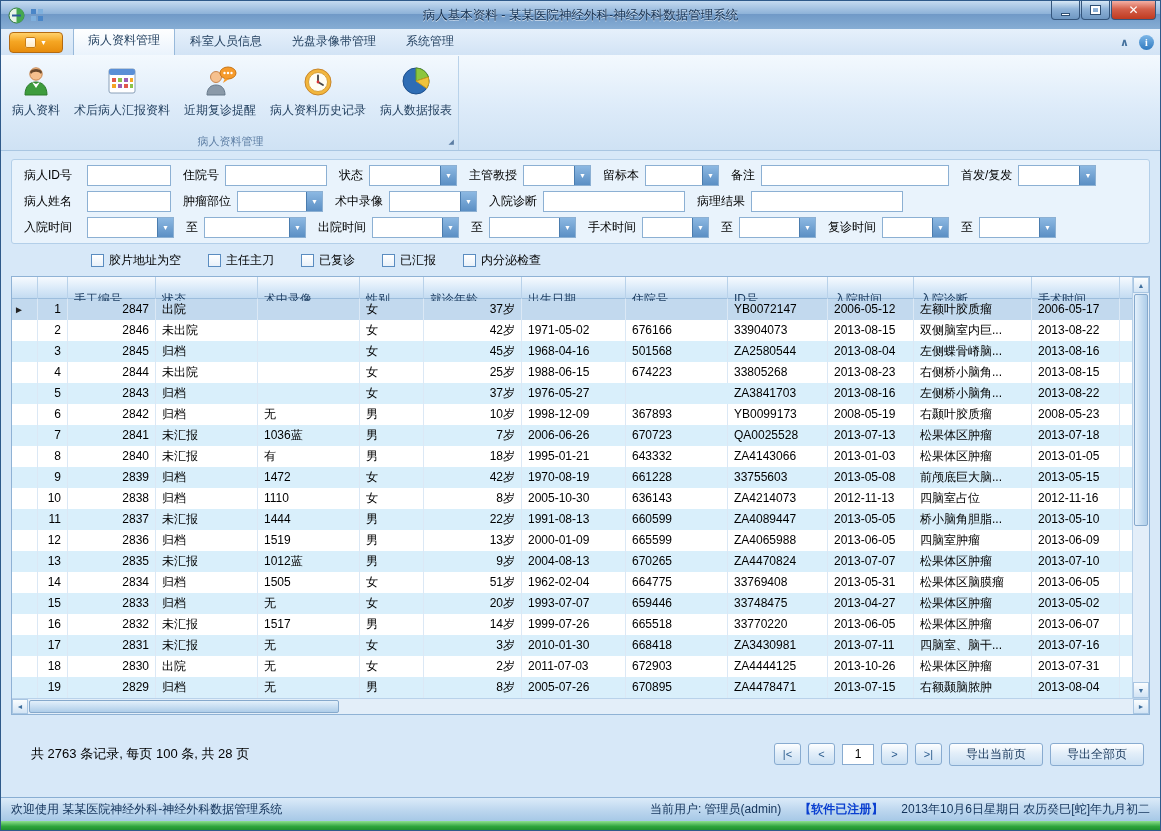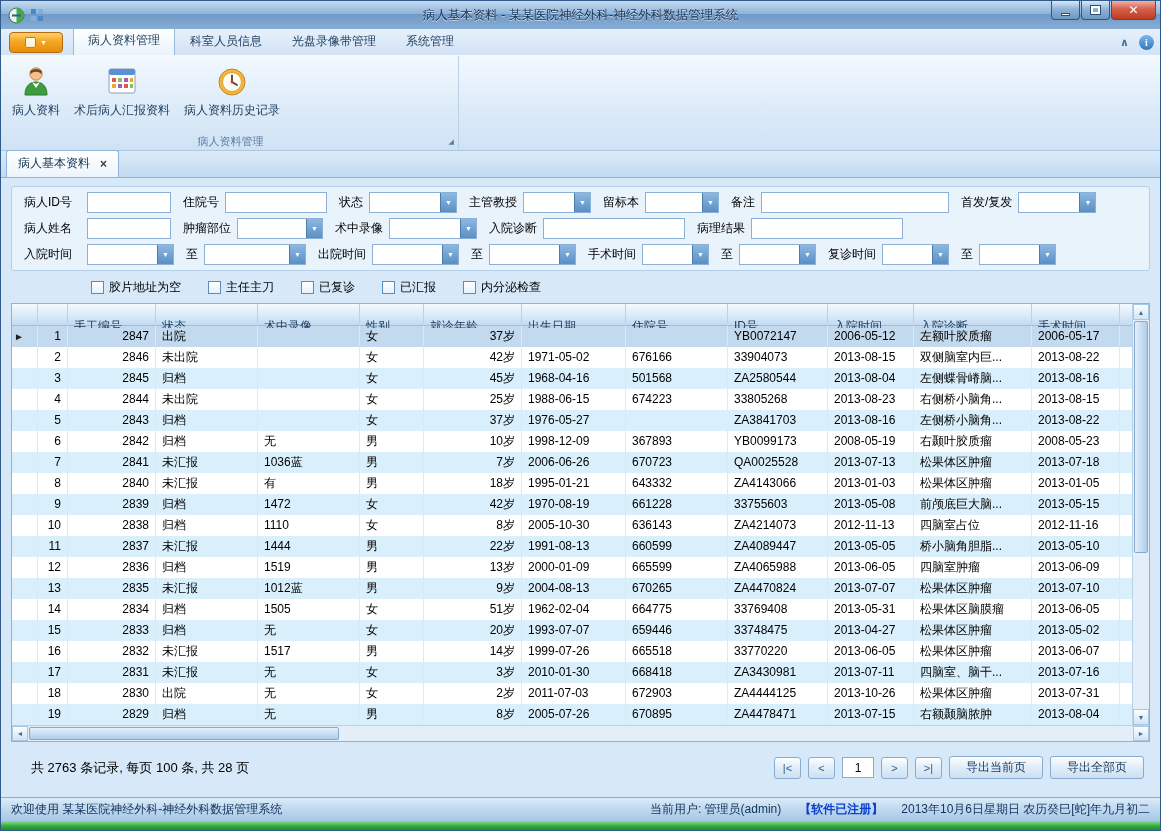--- a/index.html
+++ b/index.html
@@ -208,40 +208,58 @@
                 <rect x="13" y="20" width="4" height="4" fill="#9c5fb5"></rect>
                 <rect x="19" y="20" width="4" height="4" fill="#e2574c"></rect>
                 <rect x="25" y="20" width="3" height="4" fill="#8bc34a"></rect>
               </svg>
             </div>
             <div class="rlabel">术后病人汇报资料</div>
           </div>
           <div class="rbtn">
             <div class="ricon">
               <svg width="34" height="34" viewBox="0 0 34 34">
+                <path d="M4 31c0-7 4-10 9-10s9 3 9 10z" fill="#8a99a8" stroke="#66788a"></path>
+                <circle cx="13" cy="13" r="5.5" fill="#f5c08e" stroke="#c8854d"></circle>
+                <ellipse cx="25" cy="9" rx="8" ry="6" fill="#f69b2c" stroke="#c97514"></ellipse>
+                <path d="M22 14l-2 5 6-4z" fill="#f69b2c"></path>
+                <circle cx="21.5" cy="9" r="1.2" fill="#fff"></circle>
+                <circle cx="25" cy="9" r="1.2" fill="#fff"></circle>
+                <circle cx="28.5" cy="9" r="1.2" fill="#fff"></circle>
+              </svg>
+            </div>
+            <div class="rlabel">近期复诊提醒</div>
+          </div>
+          <div class="rbtn">
+            <div class="ricon">
+              <svg width="34" height="34" viewBox="0 0 34 34">
                 <circle cx="17" cy="18" r="13" fill="#f2b63c" stroke="#c8862a"></circle>
                 <circle cx="17" cy="18" r="9.5" fill="#fffdf2" stroke="#d8a23a"></circle>
                 <path d="M17 11.5V18l5 3" stroke="#444" stroke-width="1.8" fill="none" stroke-linecap="round"></path>
                 <circle cx="17" cy="18" r="1.4" fill="#d33"></circle>
               </svg>
             </div>
             <div class="rlabel">病人资料历史记录</div>
           </div>
+          <div class="rbtn">
+            <div class="ricon">
+              <svg width="34" height="34" viewBox="0 0 34 34">
+                <circle cx="17" cy="17" r="13" fill="#2e6db5" stroke="#1d4f8c"></circle>
+                <path d="M17 17V4a13 13 0 0 1 12.4 9z" fill="#8cc63e" stroke="#5e9427"></path>
+                <path d="M17 17l12.4-4a13 13 0 0 1-1.6 11.5z" fill="#f0c33c" stroke="#c79a1e"></path>
+              </svg>
+            </div>
+            <div class="rlabel">病人数据报表</div>
+          </div>
         </div>
       <div class="rgroup-label">病人资料管理</div>
       <span class="dlg">◢</span>
     </div>
   </div>
 
-  <div class="doctabs">
-    <div class="doctab">
-      <span>病人基本资料</span>
-      <span class="tclose">×</span>
-    </div>
-  </div>
 
   <div class="content">
 
     <div class="filter-panel" id="filter-form">
         <div class="frow">
           <div class="field">
             <label>病人ID号</label>
             <div class="tbox">
               <input class="tinput" style="width: 82px;">
             </div>

